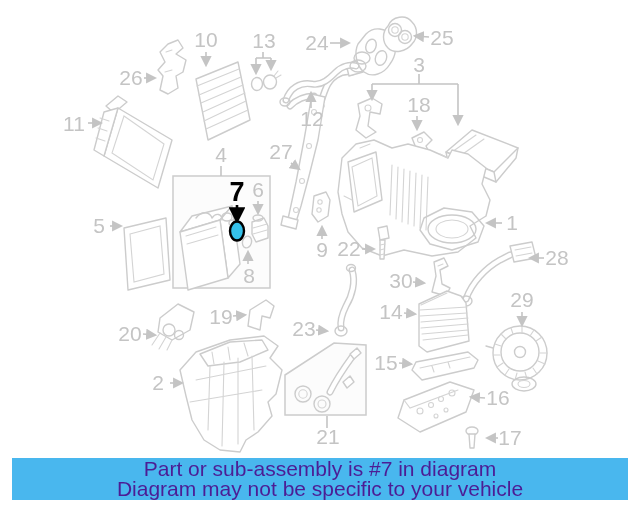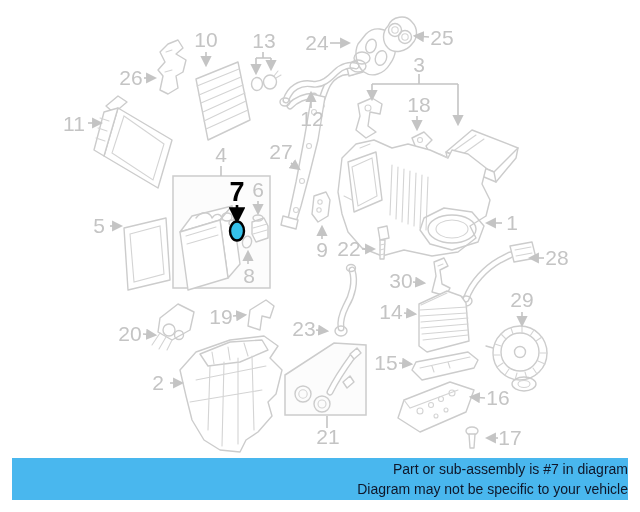--- a/index.html
+++ b/index.html
@@ -13,22 +13,22 @@
   .boxf{stroke:#cccccc;fill:#fcfcfc;stroke-width:1.5;}
   .tube{stroke:#cccccc;fill:none;stroke-width:7;stroke-linecap:round;}
   .tubein{stroke:#ffffff;fill:none;stroke-width:4.2;stroke-linecap:round;}
   .arrow{stroke:#c4c4c4;fill:none;stroke-width:1.6;}
   .lbl{font-size:21px;fill:#c4c4c4;text-anchor:middle;}
   .lbl7{font-size:27px;font-weight:bold;fill:#000000;text-anchor:middle;}
   .hl{stroke:#000000;stroke-width:2.4;}
   .arrow7{stroke:#000000;fill:none;stroke-width:2.6;}
   
   .banner{position:absolute;left:12px;top:458px;width:616px;height:42px;
-          display:flex;flex-direction:column;justify-content:center;align-items:flex-end;
-          font-size:14px;line-height:20px;color:#0f172a;}
+          display:flex;flex-direction:column;justify-content:center;align-items:center;
+          font-size:21px;line-height:20px;color:#4c1d95;}
 </style>
 </head>
 <body>
 
 <div id="stage">
 <svg id="art" width="640" height="457" viewBox="0 0 640 457">
   <defs>
     <marker id="ah" viewBox="0 0 10 10" refX="8" refY="5" markerWidth="7" markerHeight="7" orient="auto">
       <path d="M0,0 L10,5 L0,10 Z" fill="#c4c4c4"></path>
     </marker>

